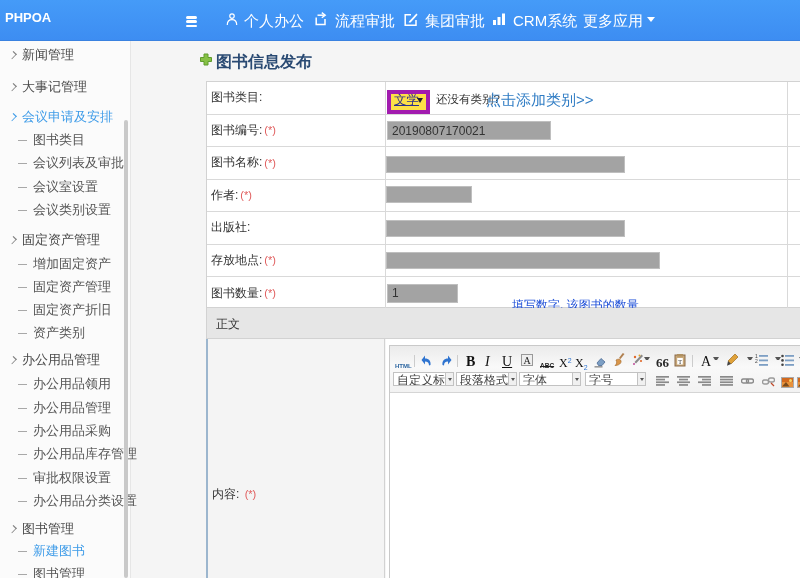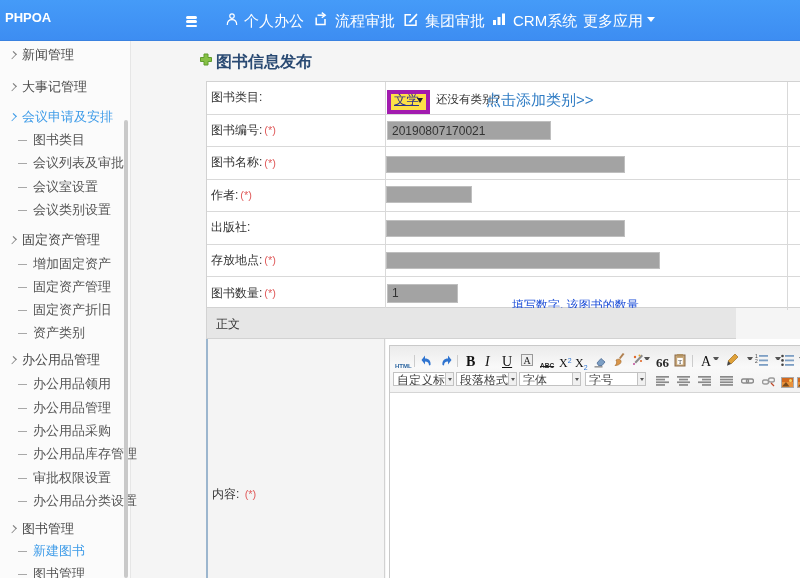--- a/index.html
+++ b/index.html
@@ -28,21 +28,21 @@
 #sthumb { position:absolute; left:124px; top:120px; width:3.5px; height:458px; background:#c9c9c9; border-radius:2px; }
 #title { position:absolute; left:216px; top:52px; font-size:16px; font-weight:bold; color:#2a4a73; }
 
 
 #ftab { position:absolute; left:206px; top:81px; width:594px; height:227px; background:#fff; border:1px solid #d2d2d2; border-right:none; }
 .frow { position:absolute; left:0; width:593px; height:32.5px; border-bottom:1px solid #d9d9d9; }
 .fsep { position:absolute; left:178px; top:0; width:1px; height:100%; background:#d9d9d9; }
 .flabel { position:absolute; left:4px; top:0; height:100%; display:flex; align-items:center; font-size:12px; color:#333; }
 .star { color:#e05c5c; font-size:11px; margin-left:2px; }
 .inp { position:absolute; background:#a3a3a3; border:1px solid #bfbfbf; font-size:12px; color:#333; padding-left:4px; display:flex; align-items:center; }
-#zw { position:absolute; left:206px; top:307.5px; width:530px; height:31px; background:#e6e6e6; border:1px solid #d2d2d2; border-top:none; border-right:none;text-decoration:underline; }
+#zw { position:absolute; left:206px; top:307.5px; width:594px; height:31px; background:#e6e6e6; border:1px solid #d2d2d2; border-top:none; border-right:none;text-decoration:underline; }
 #zw span { position:absolute; left:9px; top:8px; font-size:12px; color:#333; }
 
 
 #crow { position:absolute; left:206px; top:338.5px; width:594px; height:239.5px; }
 #clabel { position:absolute; left:0; top:0; width:179px; height:239px; background:#f4f4f4; border-left:2px solid #9cb6ce; border-right:1px solid #d2d2d2; }
 #clabel div { position:absolute; left:4px; top:147px; font-size:12px; color:#333; }
 #cwhite { position:absolute; left:180px; top:0; width:414px; height:239px; background:#fff; }
 
 
 #ed { position:absolute; left:389px; top:345px; width:411px; height:233px; background:#fff; border-top:1px solid #c9c9c9; border-left:1px solid #c9c9c9; }

